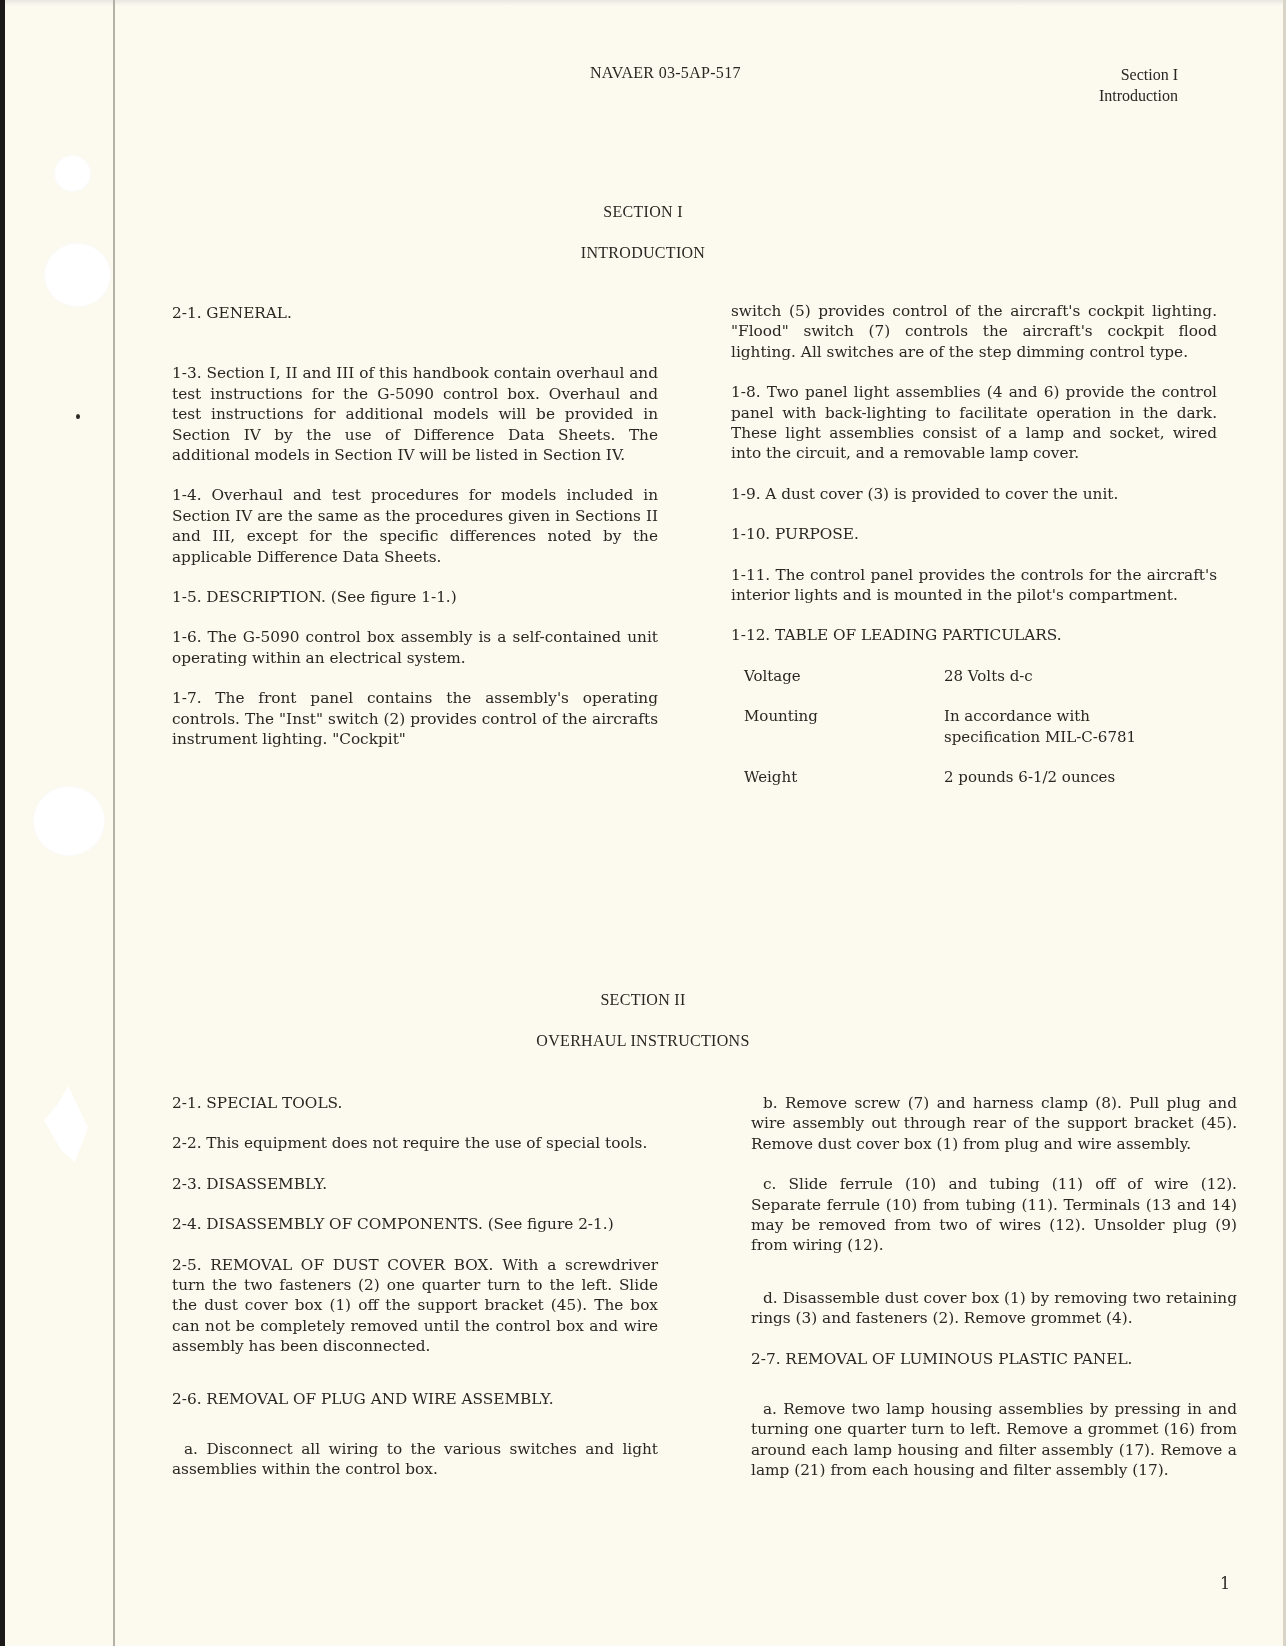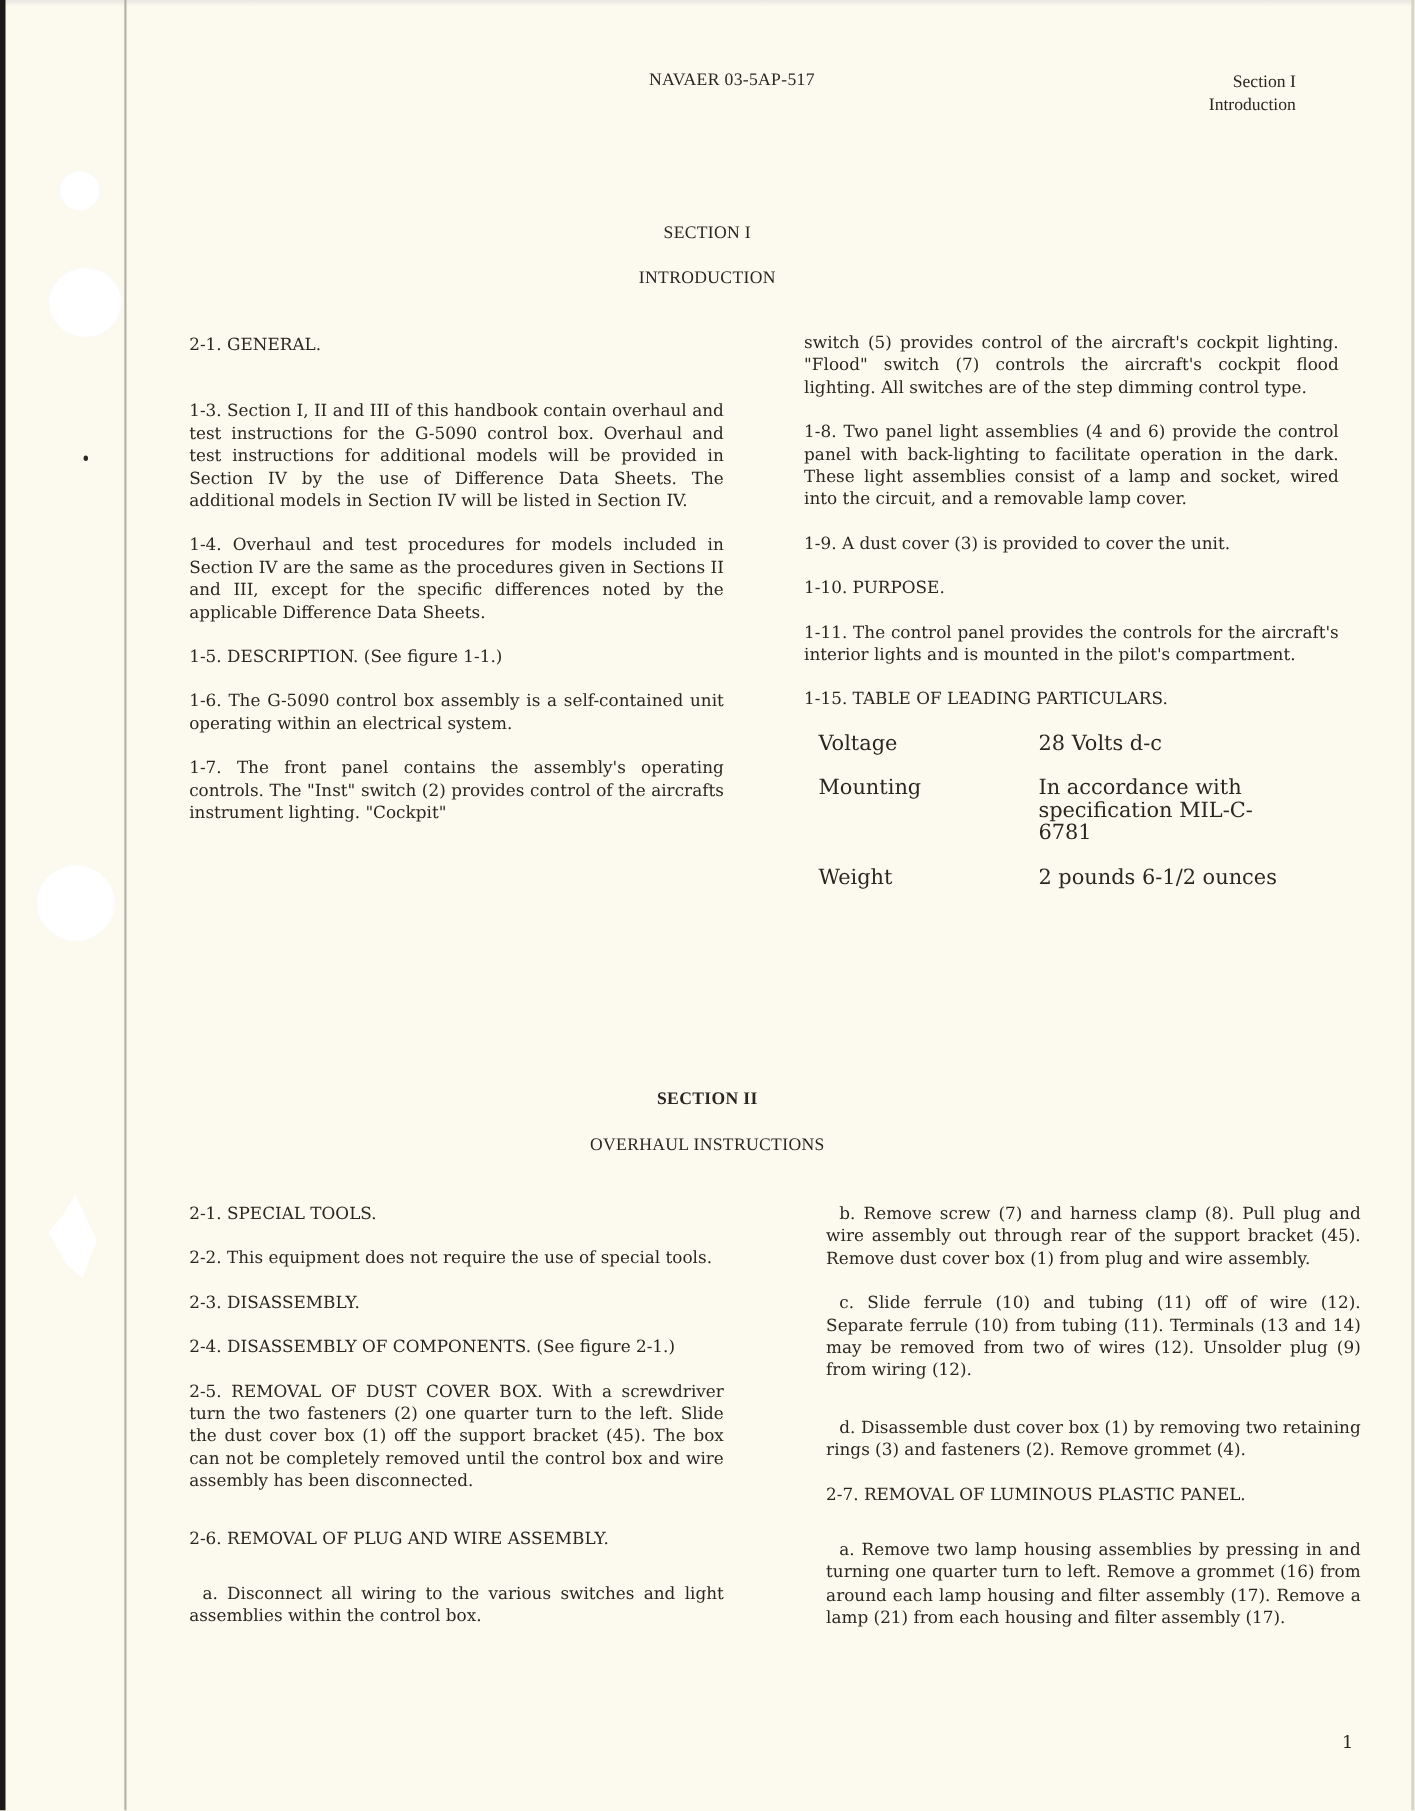--- a/index.html
+++ b/index.html
@@ -46,21 +46,21 @@
   }
   .col {
     position: absolute; width: 486px; font-size: 15.3px; line-height: 20.4px;
   }
   .col p { margin: 0; text-align: justify; }
   .col .gap { height: 20px; }
   .particulars {
     width: 486px; border-collapse: collapse; margin-top: 0;
   }
   .particulars td {
-    vertical-align: top; padding: 0; font-size: 19px; line-height: 20.4px;
+    vertical-align: top; padding: 0; font-size: 15px; line-height: 20.4px;
   }
   .particulars td.k { width: 200px; padding-left: 13px; }
   .particulars tr.r td { padding-bottom: 20px; }
   .page-num {
     position: absolute; left: 1220px; top: 1574px; font-size: 16px;
   }
 </style>
 </head>
 <body>
 
@@ -102,41 +102,41 @@
   <p>switch (5) provides control of the aircraft's cockpit lighting.  "Flood" switch (7) controls the aircraft's cockpit flood lighting.  All switches are of the step dimming control type.</p>
   <div class="gap"></div>
   <p>1-8.  Two panel light assemblies (4 and 6) provide the control panel with back-lighting to facilitate operation in the dark.  These light assemblies consist of a lamp and socket, wired into the circuit, and a removable lamp cover.</p>
   <div class="gap"></div>
   <p>1-9.  A dust cover (3) is provided to cover the unit.</p>
   <div class="gap"></div>
   <p>1-10.  PURPOSE.</p>
   <div class="gap"></div>
   <p>1-11.  The control panel provides the controls for the aircraft's interior lights and is mounted in the pilot's compartment.</p>
   <div class="gap"></div>
-  <p>1-15.  TABLE OF LEADING PARTICULARS.</p>
+  <p>1-12.  TABLE OF LEADING PARTICULARS.</p>
   <div class="gap"></div>
   <table class="particulars">
     <tbody>
         <tr class="r">
       <td class="k">Voltage</td>
       <td>28 Volts d-c</td>
     </tr>
     <tr class="r">
       <td class="k">Mounting</td>
       <td style="padding-right:30px;">In accordance with specification MIL-C-6781</td>
     </tr>
     <tr>
       <td class="k">Weight</td>
       <td>2 pounds 6-1/2 ounces</td>
     </tr>
   </tbody>
     </table>
 </div>
 
-<div class="section-title" style="top:991px;font-weight:bold;">SECTION II</div>
+<div class="section-title" style="top:991px;">SECTION II</div>
 <div class="section-title" style="top:1032px;">OVERHAUL INSTRUCTIONS</div>
 
 <div class="col" style="left:172px; top:1093px;">
   <p>2-1.  SPECIAL TOOLS.</p>
   <div class="gap"></div>
   <p>2-2.  This equipment does not require the use of special tools.</p>
   <div class="gap"></div>
   <p>2-3.  DISASSEMBLY.</p>
   <div class="gap"></div>
   <p>2-4.  DISASSEMBLY OF COMPONENTS.  (See figure 2-1.)</p>

